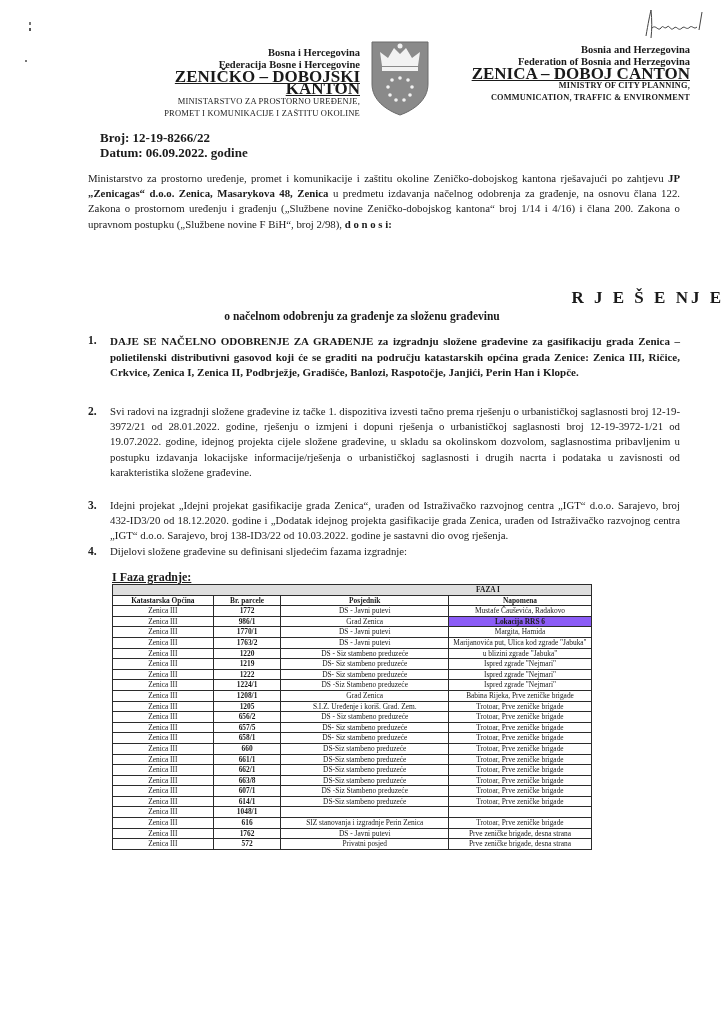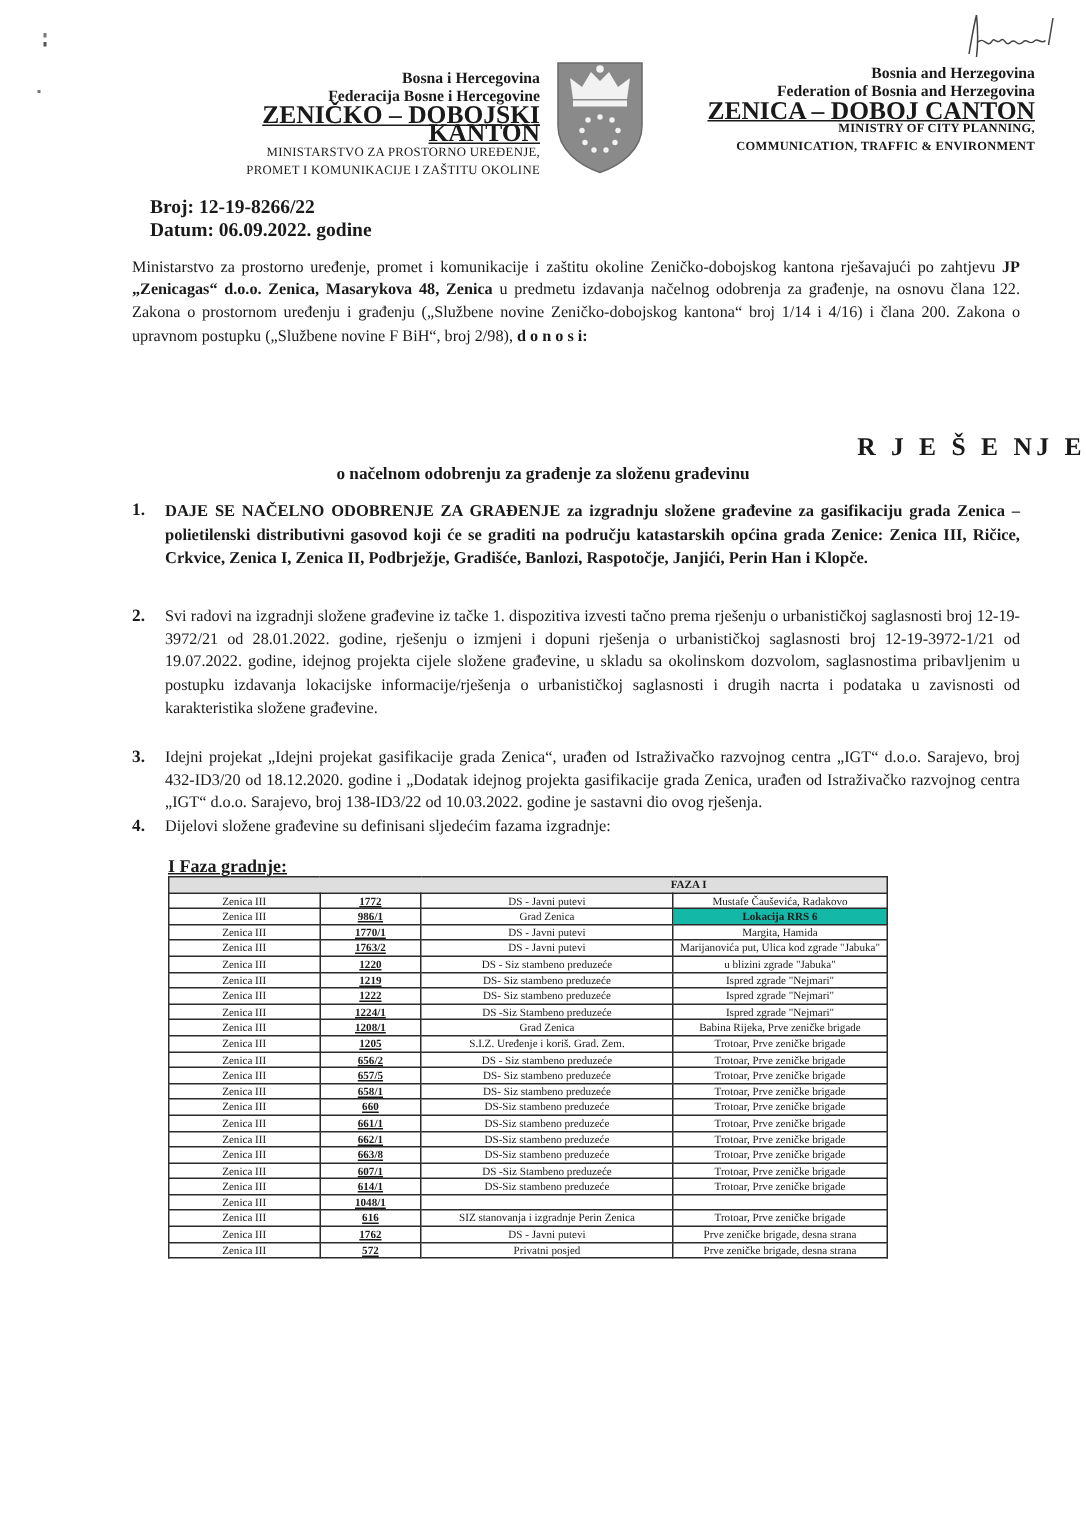--- a/index.html
+++ b/index.html
@@ -32,23 +32,23 @@
   #item1 .txt { font-weight: bold; font-size: 11px; line-height: 15.5px; text-align: justify; }
   #item2 { top: 404px; }
   #item3 { top: 498px; }
   #item4 { top: 544px; }
   #phase-label { left: 112px; top: 570px; font-weight: bold; font-size: 12px; text-decoration: underline; }
   #phase-table { left: 112px; top: 584px; width: 480px; border-collapse: collapse;
                  font-size: 7.4px; line-height: 9.6px; }
   #phase-table td, #phase-table th { border: 1px solid #2b2b2b; text-align: center;
                  padding: 0 2px; height: 9.6px; font-weight: normal; white-space: nowrap; }
   #phase-table th { font-weight: bold; }
-  #phase-table .faza { background: #dedede; text-align: right; padding-right: 120px; font-weight: bold; }
-  #phase-table td.parcel { font-weight: bold; text-decoration: underline; }
-  #phase-table td.hl { background: #14b8a6; font-weight: bold; }
+  #phase-table .faza { background: #dedede; text-align: right; padding-right: 91px; font-weight: bold; }
+  #phase-table td.parcel { font-weight: bold; }
+  #phase-table td.hl { background: #8b5cf6; font-weight: bold; }
   col.c1 { width: 101px; } col.c2 { width: 68px; } col.c3 { width: 168px; } col.c4 { width: 143px; }
 </style>
 </head>
 <body>
 
 <svg class="abs" id="margin-marks" viewBox="0 0 12 50">
   <rect x="5" y="4" width="2" height="3" fill="#777"></rect>
   <rect x="5" y="10" width="2" height="3" fill="#555"></rect>
   <rect x="1" y="42" width="2" height="2" fill="#777"></rect>
 </svg>
@@ -126,20 +126,26 @@
   <colgroup>
       <col class="c1">
       <col class="c2">
       <col class="c3">
       <col class="c4">
     </colgroup>
   <thead>
     <tr>
       <th colspan="4" class="faza">FAZA I</th>
     </tr>
+    <tr>
+      <th>Katastarska Općina</th>
+      <th>Br. parcele</th>
+      <th>Posjednik</th>
+      <th>Napomena</th>
+    </tr>
   </thead>
   <tbody id="phase-body">
       <tr>
         <td>Zenica III</td>
         <td class="parcel">1772</td>
         <td>DS - Javni putevi</td>
         <td>Mustafe Čauševića, Radakovo</td>
       </tr>
       <tr>
         <td>Zenica III</td>

